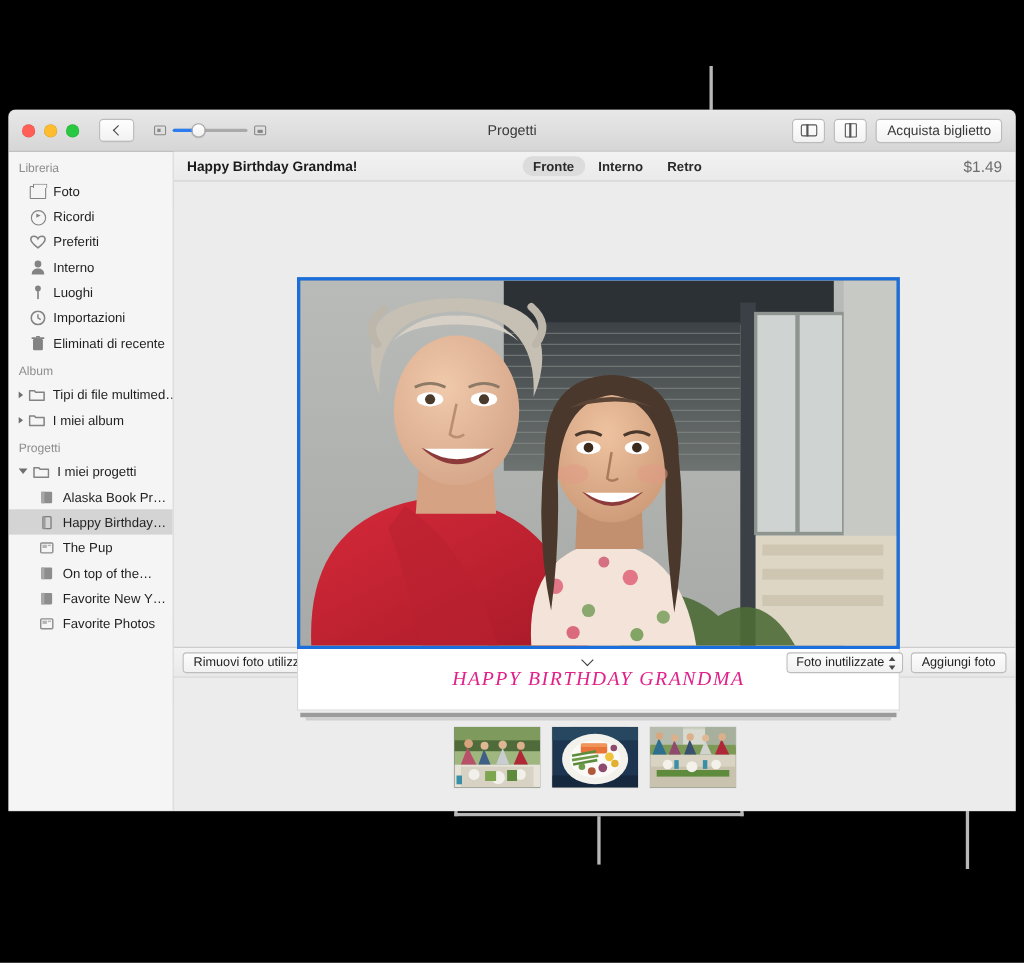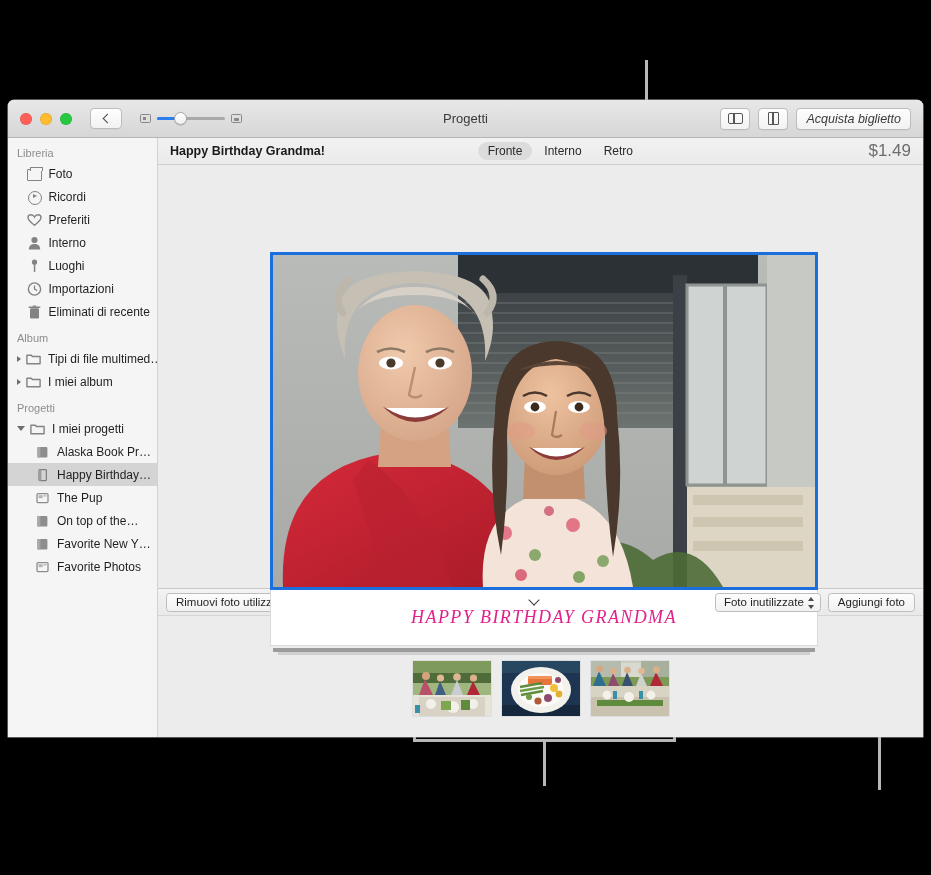--- a/index.html
+++ b/index.html
@@ -56,21 +56,21 @@
   .win-title {
     position: absolute; left: 0; right: 0; text-align: center;
     font-size: 13px; color: #3a3a3a; pointer-events: none;
   }
   .tb-right { margin-left: auto; display: flex; align-items: center; gap: 8px; margin-right: 12px; }
   .tb-right .tb-btn { height: 22px; }
   .icon-sidebar { width: 15px; height: 11px; border: 1.3px solid #555; border-radius: 2px; position: relative; }
   .icon-sidebar::after { content:''; position:absolute; left:4.5px; top:-1.3px; bottom:-1.3px; width:1.3px; background:#555; }
   .icon-card { width: 11px; height: 13px; border: 1.3px solid #555; border-radius: 1px; position: relative; }
   .icon-card::after { content:''; position:absolute; left:3.5px; top:-1.3px; bottom:-1.3px; width:1.3px; background:#555; }
-  .buy-btn { padding: 0 9px; font-size: 12.5px; font-style: italic; }
+  .buy-btn { padding: 0 9px; font-size: 12.5px; }
 
   
   .body { display: flex; height: calc(100% - 38px); }
 
   
   .sidebar {
     width: 150px; background: #f5f5f5;
     border-right: 1px solid #d2d2d2;
     padding-top: 6px; font-size: 12px; color: #1f1f1f;
     overflow: hidden;
@@ -98,23 +98,23 @@
   
   .content { flex: 1; background: #ececec; position: relative; display: flex; flex-direction: column; gap: 24px; }
   .content-header {
     height: 27px; background: linear-gradient(to bottom,#f2f2f2,#eaeaea);
     border-bottom: 1px solid #cfcfcf;
     display: flex; align-items: center; padding: 0 12px;
     position: relative;
   }
   .proj-title { font-size: 12.5px; font-weight: bold; color: #1a1a1a; }
   .segments { position:absolute; left: 50%; transform: translateX(-38%); display: flex; gap: 2px; }
-  .seg { font-size: 12px; color: #2a2a2a; padding: 2px 10px; border-radius: 10px; }
+  .seg { font-size: 12px; color: #2a2a2a; padding: 2px 10px; border-radius: 10px; font-weight: bold; }
   .seg.active { background: #dcdcdc; }
-  .price { margin-left: auto; font-size: 17px; color: #6d6d6d; }
+  .price { margin-left: auto; font-size: 14px; color: #6d6d6d; }
 
   .canvas { flex: 1; position: relative; background: #ececec; }
 
   
   .card { position: absolute; left: 112px; top: 63px; width: 548px; }
   .card-photo {
     height: 338px; border: 3px solid #1a6fdc;
     background: #9aa0a2; position: relative; overflow: hidden;
   }
   .card-caption {

